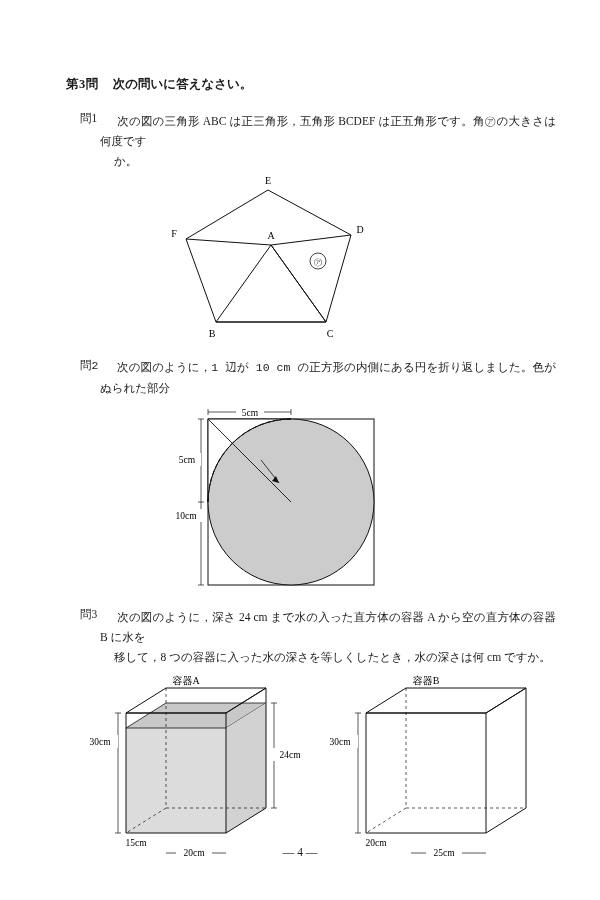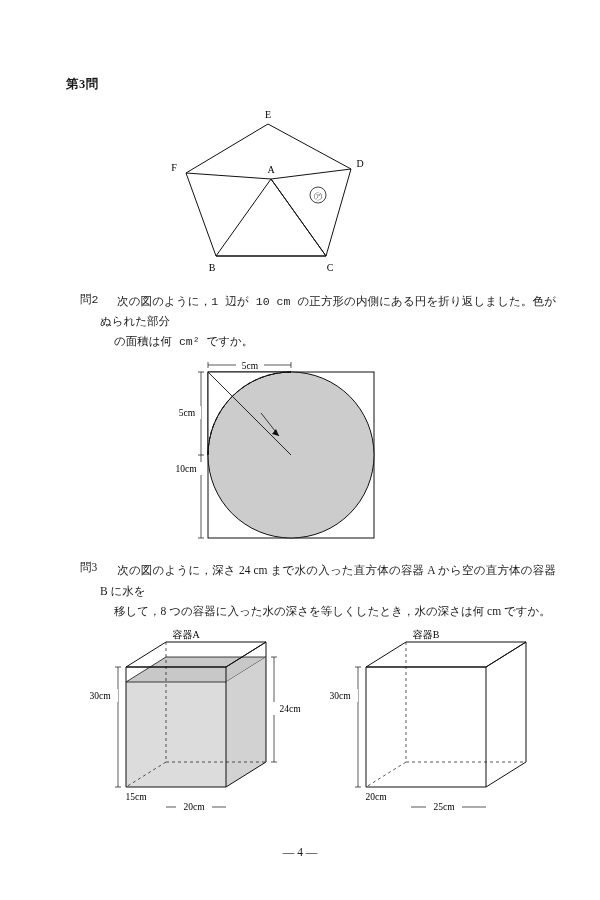--- a/index.html
+++ b/index.html
@@ -84,22 +84,30 @@
     font-size: 11.5px;
   }
 </style>
 </head>
 <body>
 
 <div class="page">
 
   <div class="section-head">
     <span class="num">第3問</span>
-  </div>
-
+    <span class="txt">次の問いに答えなさい。</span>
+  </div>
+
+  <div class="q-block">
+    <div class="q-label">問1</div>
+    <div class="q-text">
+      <span class="indent"></span><span>次の図の三角形 ABC は正三角形，五角形 BCDEF は正五角形です。角㋐の大きさは何度です</span>
+      <span class="line2">か。</span>
+    </div>
+  </div>
 
   <div class="fig">
     <svg width="330" height="165" viewBox="0 0 330 165">
 
       <polygon points="40,62 122,13 205,58 180,145 70,145" fill="none" stroke="#111" stroke-width="1"></polygon>
 
       <polygon points="125,68 70,145 180,145" fill="none" stroke="#111" stroke-width="1"></polygon>
 
       <line x1="40" y1="62" x2="125" y2="68" stroke="#111" stroke-width="1"></line>
       <line x1="125" y1="68" x2="205" y2="58" stroke="#111" stroke-width="1"></line>
@@ -114,21 +122,20 @@
       <text x="214" y="56" font-size="10" text-anchor="middle" font-family="Liberation Serif, serif">D</text>
       <text x="66" y="160" font-size="10" text-anchor="middle" font-family="Liberation Serif, serif">B</text>
       <text x="184" y="160" font-size="10" text-anchor="middle" font-family="Liberation Serif, serif">C</text>
     </svg>
   </div>
 
   <div class="q-block" style="margin-top:16px;font-family:Liberation Mono, monospace;">
     <div class="q-label">問2</div>
     <div class="q-text">
       <span class="indent"></span><span>次の図のように，1 辺が 10 cm の正方形の内側にある円を折り返しました。色がぬられた部分</span>
-      <span class="line2">の面積は何 cm² ですか。</span>
     </div>
   </div>
 
   <div class="fig">
     <svg width="290" height="190" viewBox="0 0 290 190">
 
       <rect x="42" y="14" width="166" height="166" fill="none" stroke="#111" stroke-width="1"></rect>
 
       <circle cx="125" cy="97" r="83" fill="#cccccc" stroke="#111" stroke-width="1"></circle>
 

